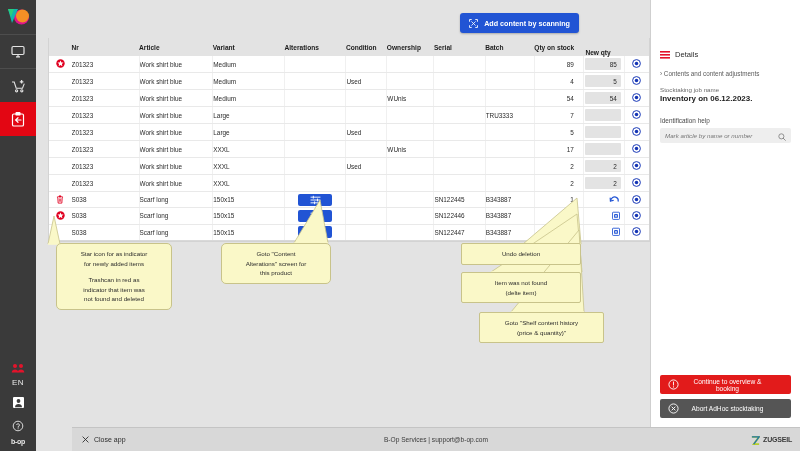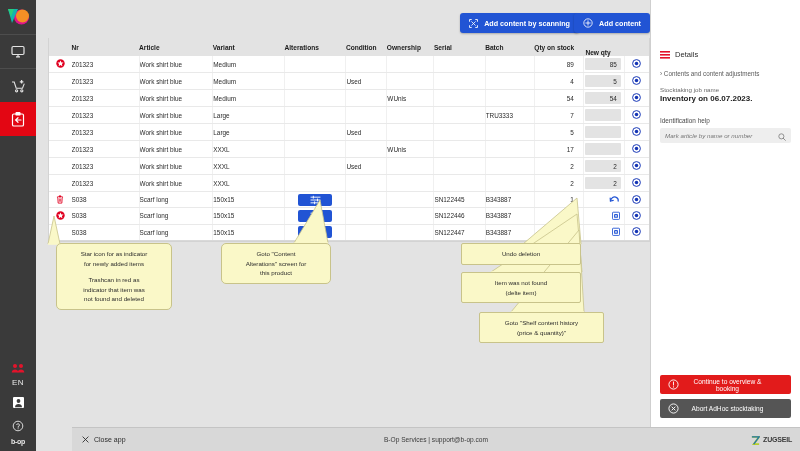--- a/index.html
+++ b/index.html
@@ -209,29 +209,20 @@
 
     <div class="topbar">
       <div class="btn-primary" id="btn-scan">
         <span>
           <svg width="9" height="9" viewBox="0 0 10 10" fill="none" stroke="#fff" stroke-width="1" stroke-linecap="round">
             <path d="M.6 2.6V.6h2M7.4.6h2v2M9.4 7.4v2h-2M2.6 9.4h-2v-2"></path>
             <path d="M3 3l4 4M7 3l-4 4" stroke-width=".9"></path>
           </svg>
         </span>
         <span>Add content by scanning</span>
-      </div>
-      <div class="btn-primary" id="btn-add">
-        <span>
-          <svg width="10" height="10" viewBox="0 0 12 12" fill="none" stroke="#fff" stroke-width="1">
-            <circle cx="6" cy="6" r="5"></circle>
-              <path d="M6 3.4v5.2M3.4 6h5.2" stroke-linecap="round"></path>
-          </svg>
-        </span>
-        <span>Add content</span>
       </div>
     </div>
 
     <div class="tablewrap">
       <table class="grid">
         <thead>
           <tr>
             <th class="c-flag"></th>
             <th class="c-nr">Nr</th>
             <th class="c-art">Article</th>
@@ -559,21 +550,21 @@
             <rect width="10" height="1.6" y="3" fill="#e3132b"></rect>
             <rect width="10" height="1.6" y="6" fill="#e3132b"></rect>
           </svg>
         </span>
         <span class="label">Details</span>
       </div>
       <div class="det-sub">› Contents and content adjustments</div>
 
       <div class="det-block">
         <div class="det-lbl">Stocktaking job name</div>
-        <div class="det-val">Inventory on 06.07.2023.</div>
+        <div class="det-val">Inventory on 06.12.2023.</div>
       </div>
 
       <div class="det-idhelp">Identification help</div>
       <div class="searchbox">
         <input type="text" placeholder="Mark article by name or number" style="">
         <span>
           <svg width="8" height="8" viewBox="0 0 10 10" fill="none" stroke="#7a7a7a" stroke-width="1">
             <circle cx="4.2" cy="4.2" r="3.2"></circle>
               <path d="M6.6 6.6 9.2 9.2" stroke-linecap="round"></path>
           </svg>

